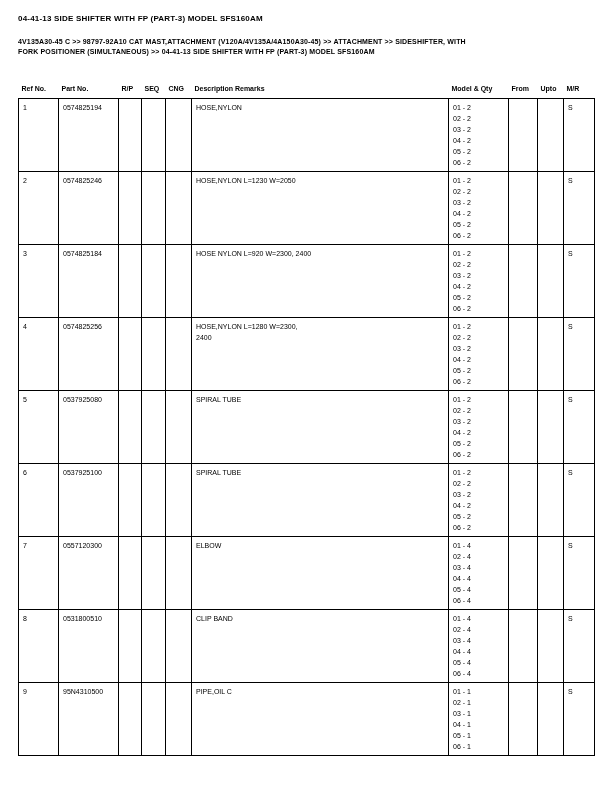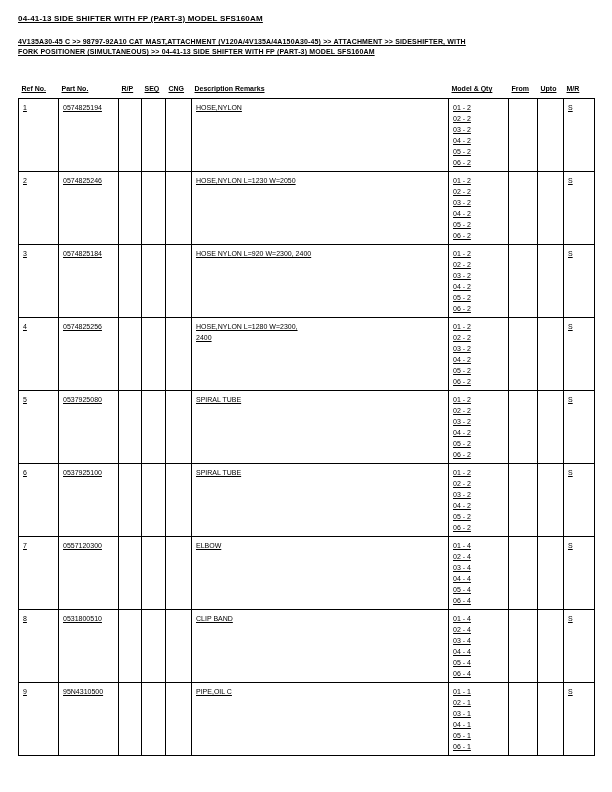--- a/index.html
+++ b/index.html
@@ -10,21 +10,20 @@
     position: relative;
     font-family: "Liberation Sans", "DejaVu Sans", sans-serif;
     color: #000000;
     overflow: hidden;
   }
   .page {
     width: 612px;
     height: 640px;
     background: #ffffff;
     padding: 14px 18px 0 18px;
-    text-decoration: underline;
   }
   .doc-title {
     font-size: 8px;
     font-weight: bold;
     letter-spacing: 0.2px;
     margin-bottom: 14px;
     white-space: nowrap;
   }
   .breadcrumb {
     font-size: 7px;

